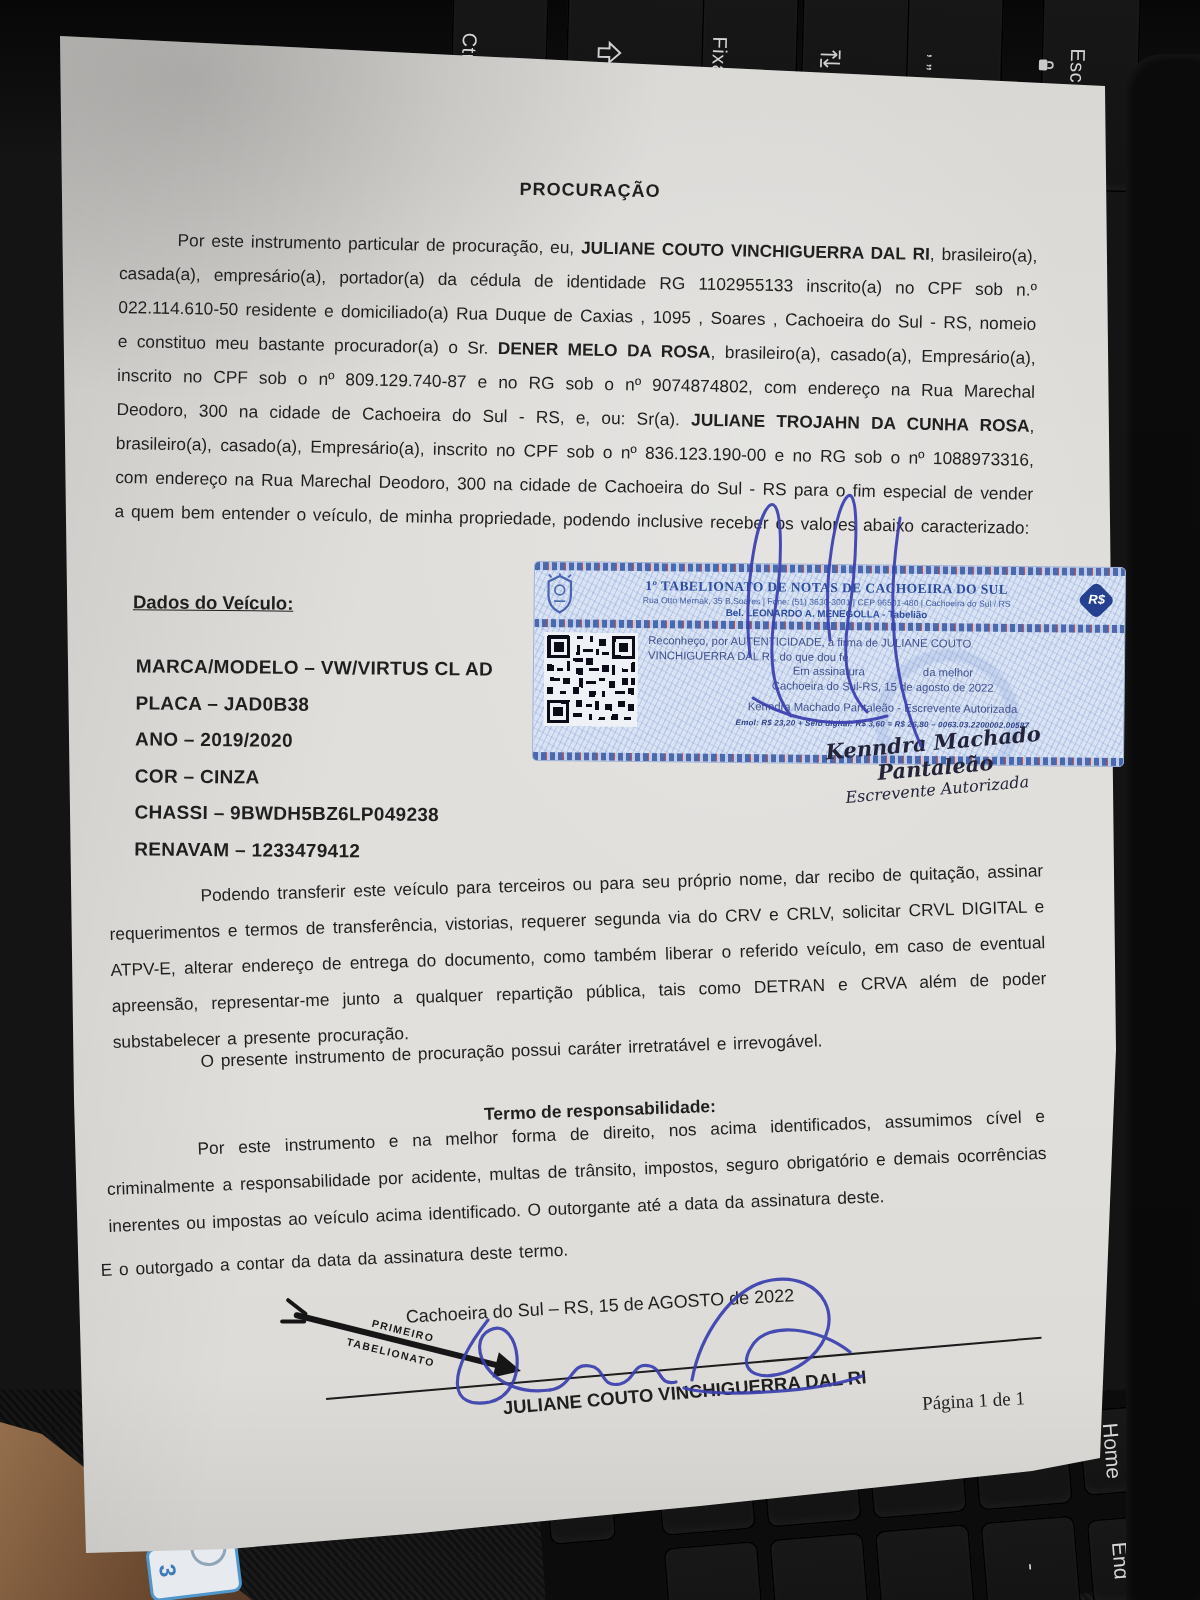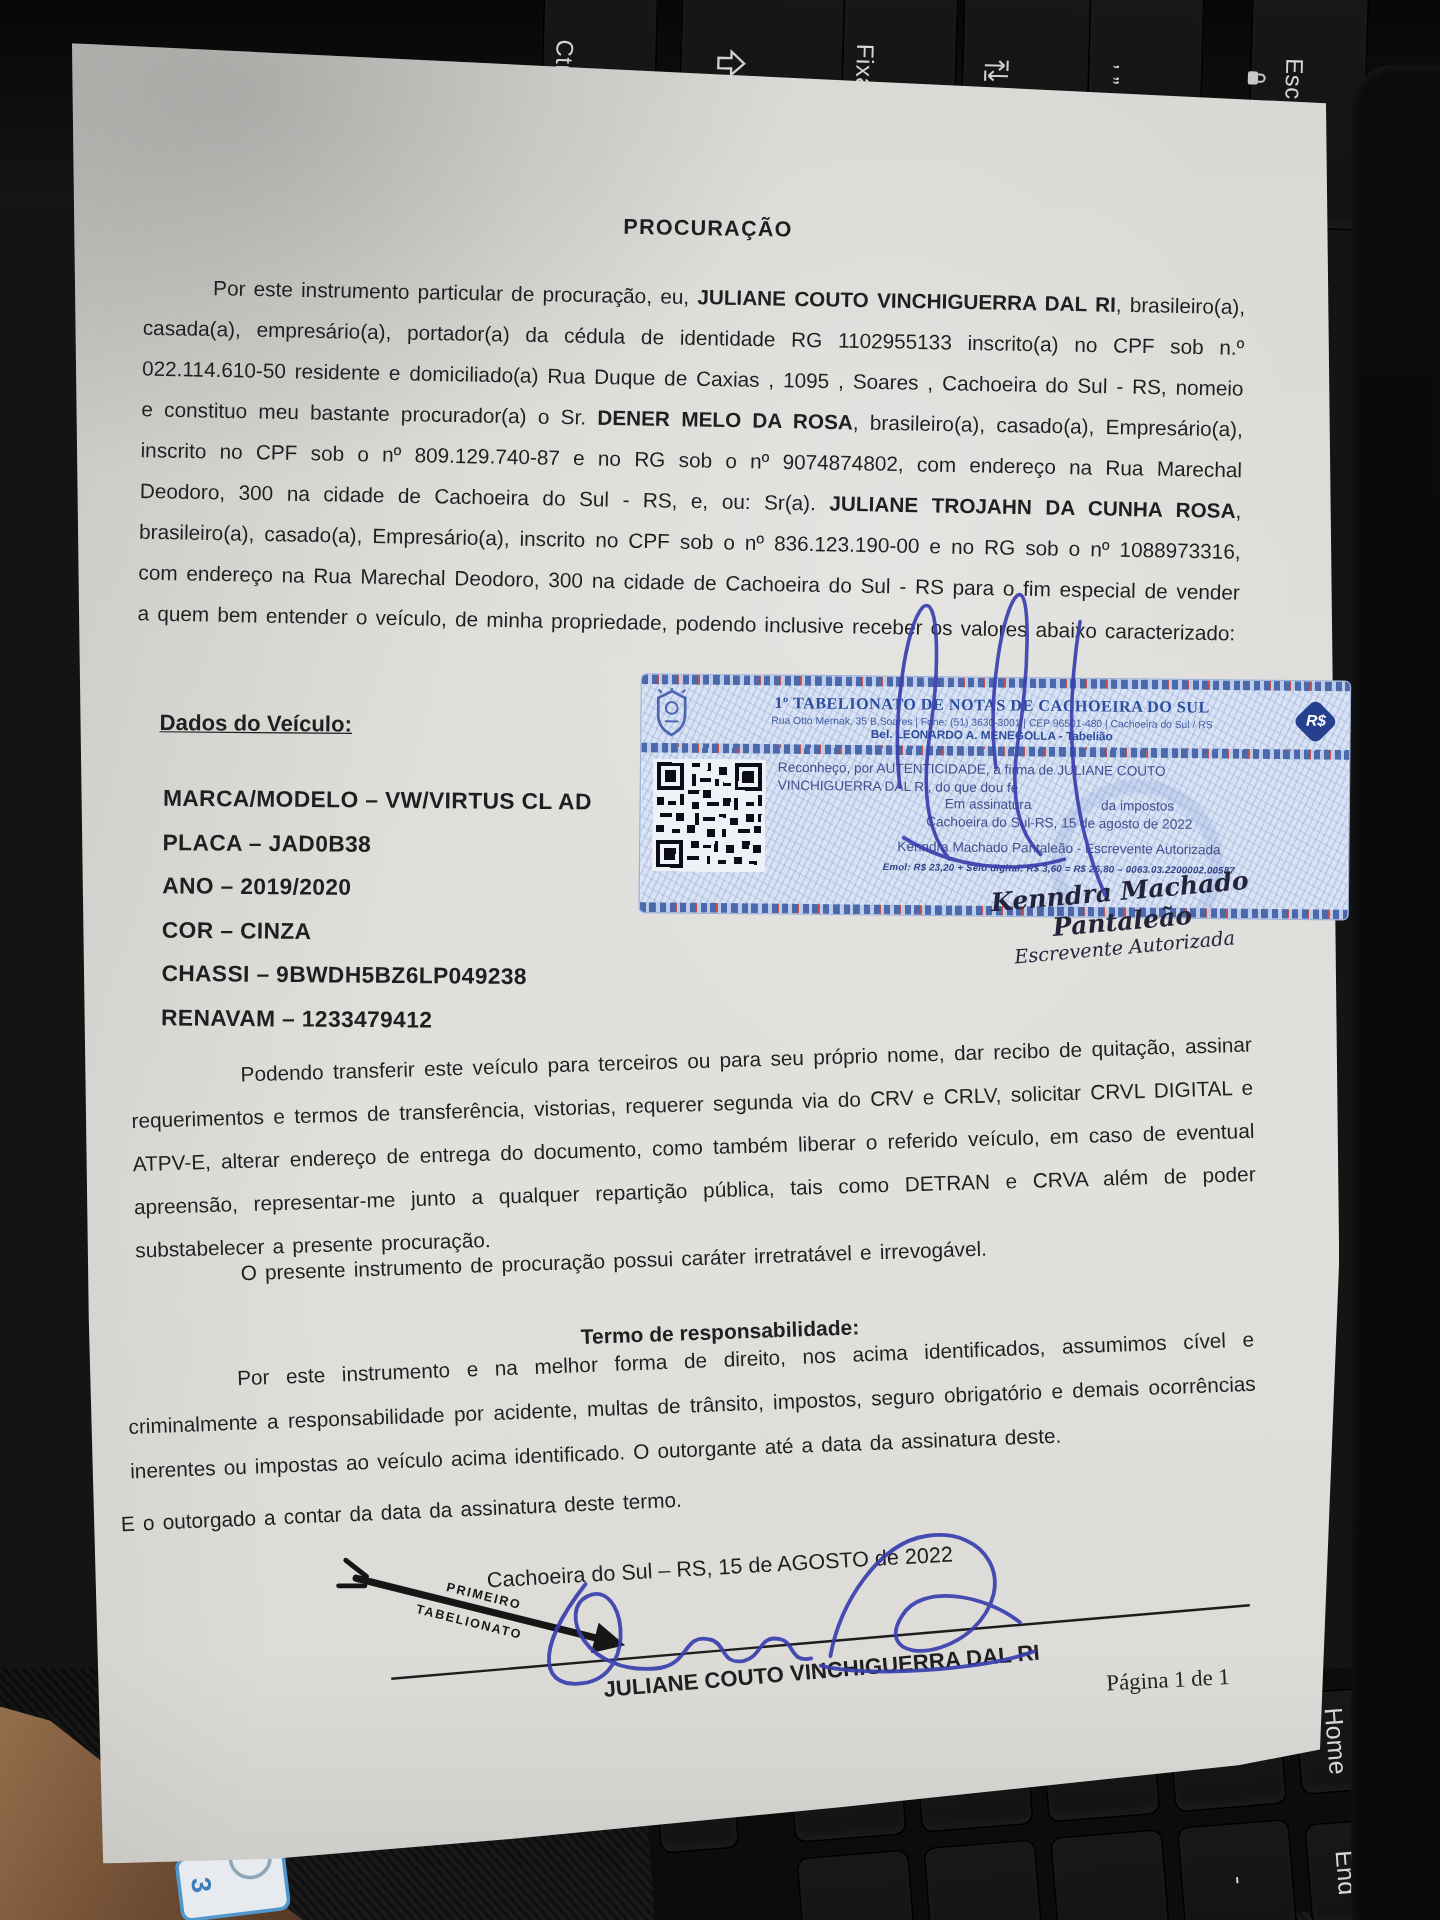--- a/index.html
+++ b/index.html
@@ -287,21 +287,21 @@
               <rect x="14" y="25" width="1" height="2"></rect>
             <rect x="17" y="26" width="2" height="1"></rect>
               <rect x="21" y="25" width="2" height="2"></rect>
               <rect x="25" y="26" width="2" height="1"></rect>
           </g>
         </svg>
       </div>
       <div class="stamp-text">
         <div class="ln-left">Reconheço, por AUTENTICIDADE, a firma de JULIANE COUTO</div>
         <div class="ln-left">VINCHIGUERRA DAL RI, do que dou fé</div>
-        <div class="ln-c"><span>Em assinatura</span><span class="witness-gap"></span><span>da impostos</span></div>
+        <div class="ln-c"><span>Em assinatura</span><span class="witness-gap"></span><span>da melhor</span></div>
         <div class="ln-c">Cachoeira do Sul-RS, 15 de agosto de 2022</div>
         <div class="ln-c clerk">Kenndra Machado Pantaleão - Escrevente Autorizada</div>
         <div class="fees">Emol: R$ 23,20 + Selo digital: R$ 3,60 = R$ 26,80 – 0063.03.2200002.00587</div>
       </div>
     </div>
     <div class="band bot"></div>
   </div>
 
   <div class="t script">
     <div class="l1">Kenndra Machado Pantaleão</div>

